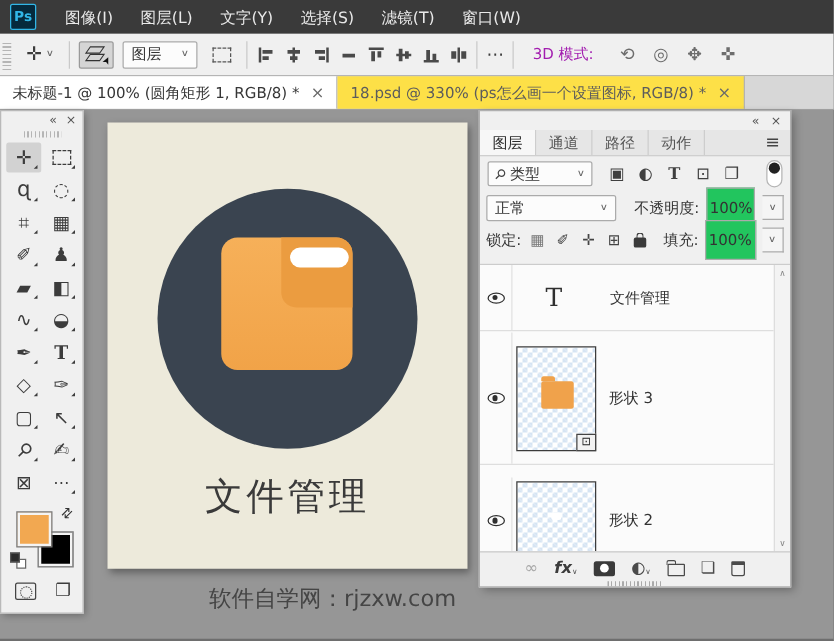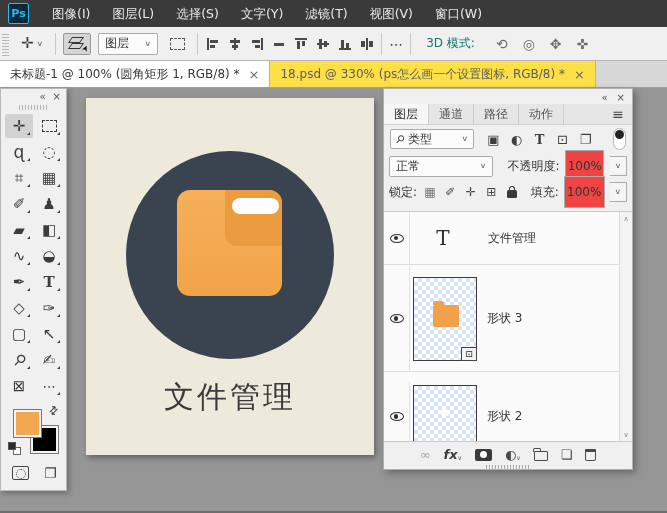--- a/index.html
+++ b/index.html
@@ -26,21 +26,21 @@
   .optbtn.pressed{background:#d5d5d5;border:1px solid #9a9a9a}
   .selectbox{display:flex;align-items:center;background:#fcfcfc;border:1px solid #ababab;border-radius:2px;
              height:22px;padding:0 6px;font-size:12px;gap:8px;color:#333}
   .tc-ic{width:15px;height:12px;border:1.4px dashed #555}
   .autosel-ic{position:relative;width:18px;height:14px}
   .autosel-ic i{position:absolute;left:2px;width:12px;height:6px;border:1.4px solid #333;transform:skewX(-35deg)}
   .autosel-ic i.t{top:0}.autosel-ic i.b{top:6px}
   .autosel-arrow{position:absolute;right:-3px;bottom:-2px;font-size:8px;color:#111;transform:rotate(-65deg)}
   .align-ic{width:15px;height:15px;display:flex;align-items:center;justify-content:center}
   .align-ic svg{display:block}
-  .label-grey{color:#0f766e;font-size:12px;white-space:nowrap}
+  .label-grey{color:#a21caf;font-size:12px;white-space:nowrap}
   .glyph3d{font-size:14px;color:#6d6d6d}
 
   
   .tabbar{position:absolute;top:61px;left:0;right:0;height:27px;background:#d7d7d7;
           border-bottom:1px solid #9f9f9f;display:flex}
   .doc-tab{display:flex;align-items:center;font-size:12px;padding:0 10px;gap:9px;
            border-right:1px solid #b3b3b3;white-space:nowrap}
   .doc-tab.active{background:#ffffff;color:#363636}
   .doc-tab.inactive{background:#fde047;color:#5c5c5c}
   .tab-close{font-size:13px;color:#6a6a6a;line-height:1}
@@ -105,21 +105,21 @@
               display:flex;align-items:center;font-size:12px;padding:0 5px;gap:4px}
   .filter-box .fb-caret{margin-left:auto}
   .mag{font-size:11px;color:#444;display:inline-block;transform:rotate(45deg)}
   .f-ic{width:23px;text-align:center;font-size:13px;color:#3f3f3f}
   .pill{margin-left:auto;width:13px;height:22px;background:#fff;border:1px solid #b5b5b5;
         border-radius:7px;position:relative}
   .pill::before{content:"";position:absolute;left:1px;top:1px;width:9px;height:9px;background:#222;border-radius:50%}
   .lp-blend{height:26px;display:flex;align-items:center;padding:0 5px;font-size:12px;gap:6px}
   .blend-box{width:112px;height:21px}
   .lbl{white-space:nowrap;color:#333}
-  .val-box{width:42px;height:32px;background:#ef4444;border:1px solid #ababab;display:flex;
+  .val-box{width:42px;height:32px;background:#22c55e;border:1px solid #ababab;display:flex;
            align-items:center;justify-content:center;font-size:12px}
   .val-caret{width:18px;height:20px;background:#f5f5f5;border:1px solid #ababab;border-left:none;
              display:flex;align-items:center;justify-content:center}
   .lp-lock{height:26px;display:flex;align-items:center;padding:0 5px;font-size:12px;gap:5px}
   .lock-ic{width:16px;text-align:center;font-size:12px;color:#777}
   .padlock{width:10px;height:8px;background:#3a3a3a;border-radius:1.5px;position:relative;margin:4px 3px 0}
   .padlock::before{content:"";position:absolute;left:1.5px;top:-4.5px;width:4px;height:4px;
                    border:1.6px solid #3a3a3a;border-bottom:none;border-radius:3px 3px 0 0}
   .lp-list{position:absolute;top:122px;left:0;width:248px;height:230px;background:#fbfbfb;
            border-top:1px solid #ccc;overflow:hidden}
@@ -165,24 +165,23 @@
 </style>
 </head>
 <body>
 
 <div class="app">
 
   <div class="menubar">
     <div class="pslogo">Ps</div>
     <span class="menu-item">图像(I)</span>
     <span class="menu-item">图层(L)</span>
+    <span class="menu-item">文字(Y)</span>
     <span class="menu-item">选择(S)</span>
-    <span class="menu-item">文字(Y)</span>
     <span class="menu-item">滤镜(T)</span>
-    <span class="menu-item">视图(V)</span>
     <span class="menu-item">窗口(W)</span>
 
   </div>
 
   <div class="optionsbar">
     <div class="grip-v"></div>
     <div class="optbtn">
       <span class="tool-glyph" style="font-weight:bold">✛</span>
       <span class="caret">∨</span>
     </div>
@@ -279,20 +278,21 @@
   </div>
 
   <div class="canvas">
     <div class="big-circle"></div>
     <div class="folder-body"></div>
     <div class="folder-corner"></div>
     <div class="folder-tab"></div>
     <div class="canvas-title">文件管理</div>
   </div>
 
+  <div class="watermark">软件自学网：rjzxw.com</div>
 
   <div class="toolbar">
     <div class="panel-head">
       <span class="head-ic">«</span>
       <span class="head-ic">×</span>
     </div>
     <div class="grip-h"></div>
     <div class="tools">
       <div class="tool-cell selected tri">
           <span class="tool-glyph" style="font-weight:bold">✛</span>

